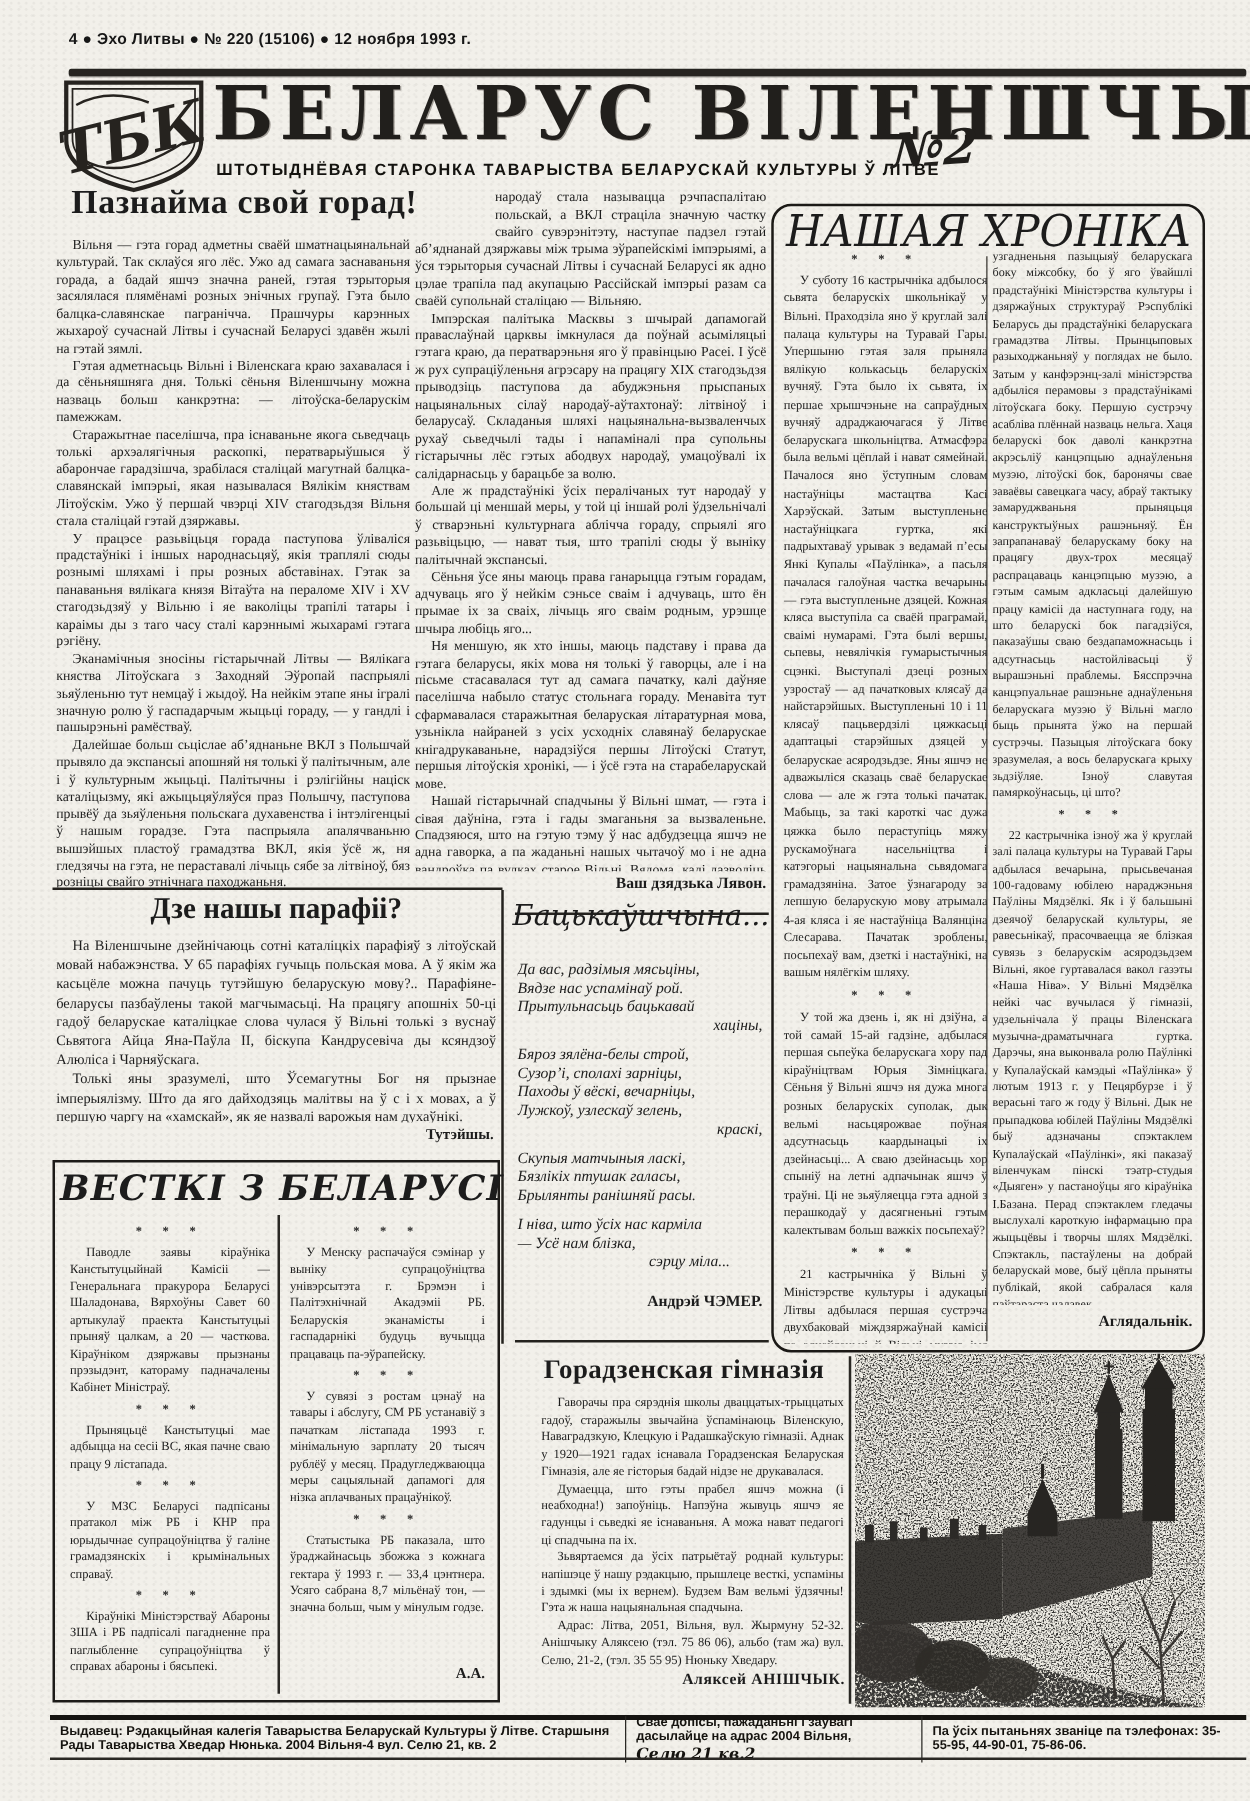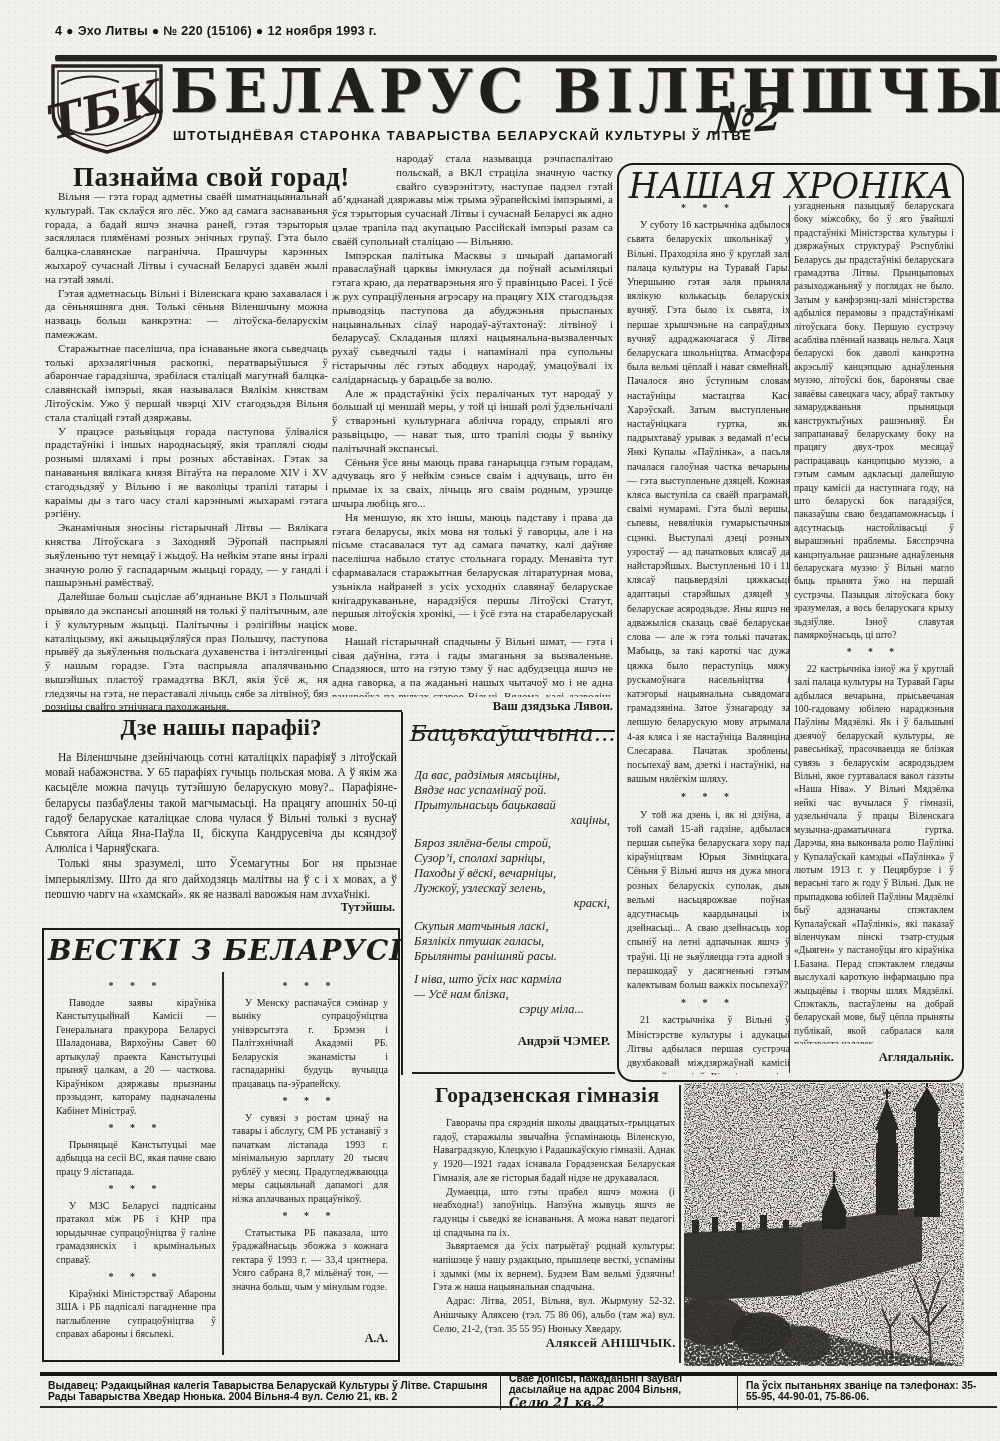--- a/index.html
+++ b/index.html
@@ -22,21 +22,21 @@
   .mast-sub{left:173px;top:128px;font:bold 13px "Liberation Sans",sans-serif;letter-spacing:1.4px;color:#14130f;white-space:nowrap;}
   .issue-no{left:714px;top:96px;font-family:"DejaVu Serif",serif;font-style:italic;font-size:38px;
             font-weight:bold;color:#211f1c;transform:rotate(-4deg) skewX(-8deg);}
   
   .para{margin:0;text-indent:13px;text-align:justify;}
   .noindent{text-indent:0;}
   .stars{text-align:center;font-weight:bold;letter-spacing:7px;padding:4px 0 3px;text-indent:0;}
   .col{overflow:hidden;}
   .sig{font-weight:bold;text-align:right;}
   
-  .a1-title{left:57px;top:146px;margin:16px;font-size:27px;font-weight:bold;letter-spacing:.5px;white-space:nowrap;z-index:3;}
+  .a1-title{left:57px;top:146px;margin:0;font-size:27px;font-weight:bold;letter-spacing:.5px;white-space:nowrap;z-index:3;}
   .a1c1{left:45px;top:190px;width:283px;height:520px;font-size:11px;line-height:13.8px;}
   .a1c2{left:332px;top:152px;width:281px;height:545px;font-size:11px;line-height:13.8px;}
   .spacer{float:left;width:64px;height:34px;}
   .a1sig{left:332px;top:699px;width:281px;font-size:12.5px;}
   
   .hrule{background:#24221e;height:2px;}
   .vrule{background:#24221e;width:2px;}
   
   .pf-title{left:45px;top:714px;width:352px;margin:0;text-align:center;font-size:24px;font-weight:bold;transform:scaleX(.97);}
   .pf-body{left:45px;top:750px;width:352px;height:148px;font-size:11.5px;line-height:15.2px;}

